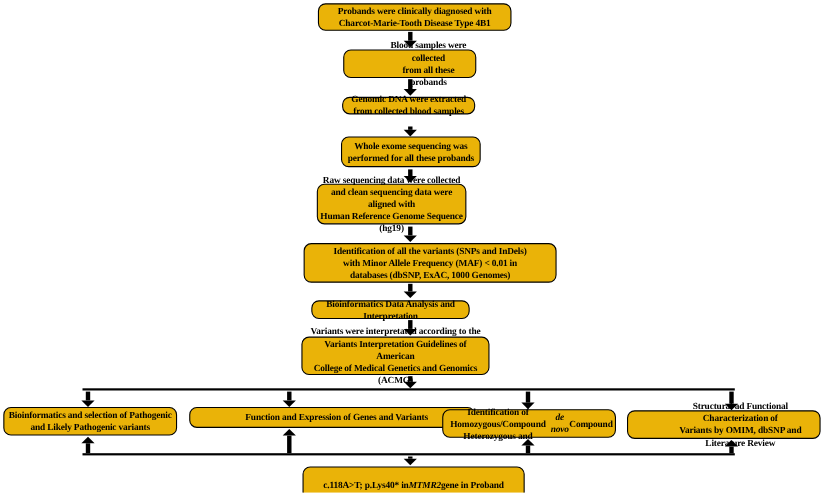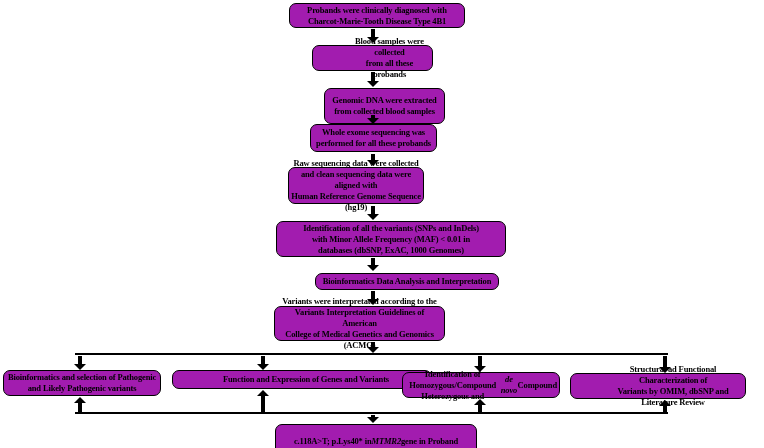--- a/index.html
+++ b/index.html
@@ -8,21 +8,21 @@
     width:764px;height:448px;
     background:#ffffff;
     font-family:"Liberation Serif","DejaVu Serif",serif;
     overflow:hidden;
   }
   .box{
     position:absolute;
     box-sizing:border-box;
     border:1.4px solid #000000;
     border-radius:7px;
-    background:#a21caf;
+    background:#eab308;
     display:flex;
     align-items:center;
     justify-content:center;
     text-align:center;
     font-weight:700;
     font-size:8.5px;
     line-height:11px;
     letter-spacing:-0.15px;
     color:#000000;
     white-space:pre-line;
@@ -56,21 +56,21 @@
   <div class="box" style="left:289px;top:3px;width:176px;height:25px;">Probands were clinically diagnosed with
 Charcot-Marie-Tooth Disease Type 4B1</div>
 
   <div class="arrow down" style="left:367px;top:29px;height:14px;"></div>
 
   <div class="box" style="left:312px;top:45px;width:121px;height:26px;padding-left:36px;">Blood samples were collected
 from all these probands</div>
 
   <div class="arrow down" style="left:367px;top:72px;height:15px;"></div>
 
-  <div class="box" style="left:324px;top:88px;width:121px;height:36px;">Genomic DNA were extracted
+  <div class="box" style="left:311px;top:88px;width:121px;height:16px;">Genomic DNA were extracted
 from collected blood samples</div>
 
   <div class="arrow down" style="left:367px;top:115px;height:9px;"></div>
 
   <div class="box" style="left:310px;top:124px;width:127px;height:28px;">Whole exome sequencing was
 performed for all these probands</div>
 
   <div class="arrow down" style="left:367px;top:154px;height:12px;"></div>
 
   <div class="box" style="left:288px;top:167px;width:136px;height:37px;">Raw sequencing data were collected
@@ -78,21 +78,21 @@
 Human Reference Genome Sequence (hg19)</div>
 
   <div class="arrow down" style="left:367px;top:206px;height:14px;"></div>
 
   <div class="box" style="left:276px;top:221px;width:230px;height:36px;">Identification of all the variants (SNPs and InDels)
 with Minor Allele Frequency (MAF) &lt; 0.01 in
 databases (dbSNP, ExAC, 1000 Genomes)</div>
 
   <div class="arrow down" style="left:367px;top:258px;height:13px;"></div>
 
-  <div class="box" style="left:283px;top:273px;width:184px;height:17px;margin-left:32px;">Bioinformatics Data Analysis and Interpretation</div>
+  <div class="box" style="left:283px;top:273px;width:144px;height:17px;">Bioinformatics Data Analysis and Interpretation</div>
 
   <div class="arrow down" style="left:367px;top:291px;height:14px;"></div>
 
   <div class="box" style="left:274px;top:306px;width:171px;height:35px;">Variants were interpretated according to the
 Variants Interpretation Guidelines of American
 College of Medical Genetics and Genomics (ACMG)</div>
 
   <div class="arrow down" style="left:367px;top:342px;height:11px;"></div>
 
   <div class="hline" style="left:75px;top:353px;width:593px;"></div>

